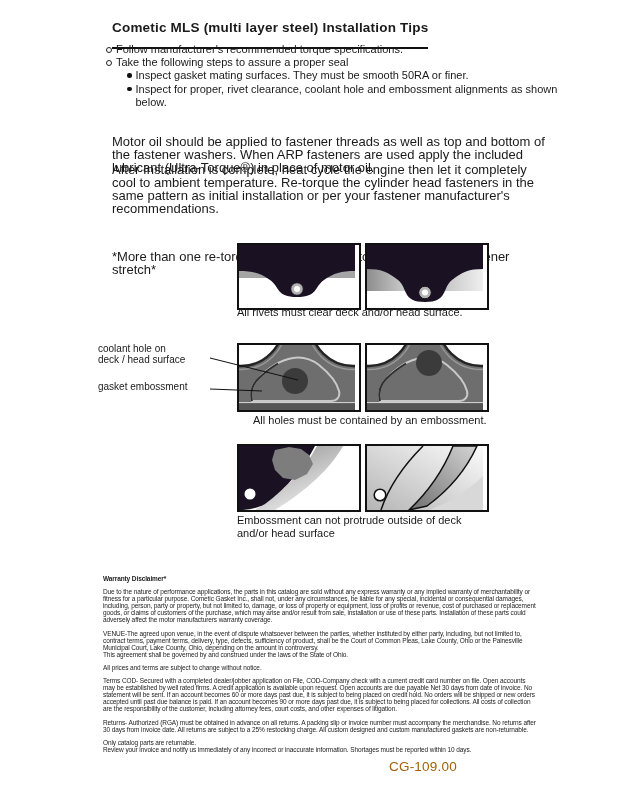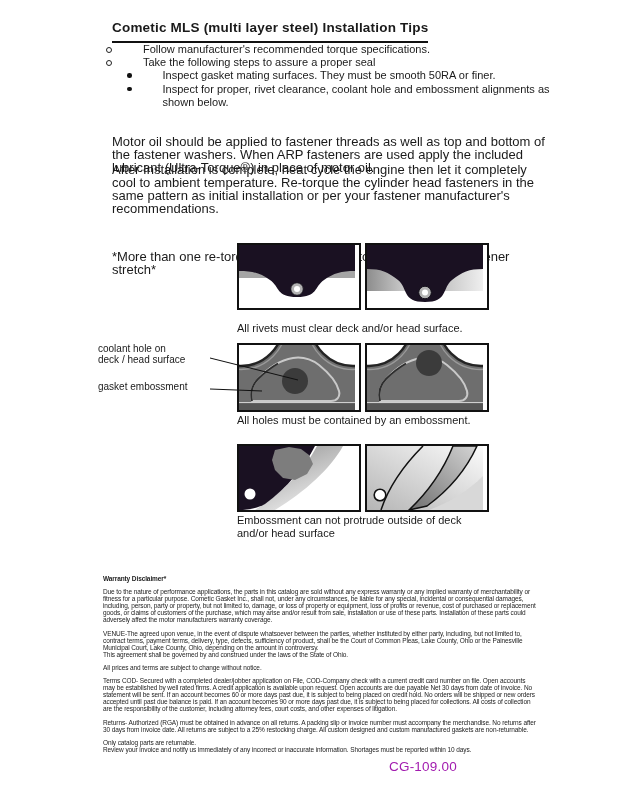--- a/index.html
+++ b/index.html
@@ -1,24 +1,24 @@
 <!DOCTYPE html>
 <html><head>
 <meta charset="utf-8">
 <style>
   html,body{margin:0;padding:0;background:#fff;}
   #page{position:relative;width:618px;height:800px;background:#ffffff;
         font-family:"Liberation Sans",sans-serif;color:#1a1a1a;overflow:hidden;}
   .abs{position:absolute;}
 
   .title{left:112px;top:20px;font-size:13.5px;font-weight:700;letter-spacing:.2px;
-         border-bottom:2px solid #111;padding-bottom:6px;}
+         border-bottom:2px solid #111;padding-bottom:12px;}
 
   .bullets{left:106px;top:43px;width:470px;font-size:11px;line-height:13.2px;}
-  .bullet{display:flex;gap:27px;}
+  .bullet{display:flex;}
   .marker-o{width:4px;height:4px;border:1px solid #222;border-radius:50%;
             margin:4px 4px 0 0;flex:none;}
   .marker-dot{width:4.5px;height:4.5px;background:#111;border-radius:50%;
             margin:4px 4px 0 0;flex:none;}
   .sub{margin-left:21px;}
 
   .diesel-h{left:112px;top:118px;font-size:13px;font-weight:700;}
   .body-p{left:112px;width:438px;font-size:13px;line-height:13px;}
 
   .figlabel{position:absolute;width:120px;text-align:center;font-size:14px;letter-spacing:.3px;margin-top:15px;}
@@ -26,21 +26,21 @@
   .figbox svg{display:block;}
   .figcap{position:absolute;left:237px;font-size:11px;line-height:12.5px;}
 
   .callout{position:absolute;width:110px;font-size:10px;line-height:10.5px;}
 
   .disclaimer{left:103px;top:575px;width:433px;font-size:6.5px;line-height:7.1px;
               letter-spacing:-.1px;color:#222;}
   .disc-h{font-weight:700;margin-bottom:6px;}
   .disc-p{margin-bottom:6px;}
 
-  .pagenum{left:389px;top:759px;font-size:13.5px;letter-spacing:.2px;color:#a21caf;}
+  .pagenum{left:389px;top:759px;font-size:13.5px;letter-spacing:.2px;color:#a16207;}
 </style>
 </head>
 <body>
 
 <div id="page">
 
   <div class="abs title">Cometic MLS (multi layer steel) Installation Tips</div>
 
   <div class="abs bullets">
     <div class="bullet">
@@ -88,21 +88,21 @@
         </linearGradient>
       </defs>
       <rect width="116" height="63" fill="#ffffff"></rect>
       <rect y="24" width="116" height="22" fill="url(#g1)"></rect>
       <rect y="46" width="116" height="17" fill="#ffffff"></rect>
       <path d="M0,0 H116 V24 C102,24 95,27 85,35 C75,43 81,57 58,57 C35,57 41,43 31,35 C21,27 14,24 0,24 Z" fill="#1a1122"></path>
       <circle cx="58" cy="47.5" r="6.3" fill="#b3b3b3" stroke="#14101a" stroke-width="1"></circle>
       <circle cx="58" cy="47.5" r="3" fill="#ffffff"></circle>
     </svg>
   </div>
-  <div class="figcap" style="top:322px;">All rivets must clear deck and/or head surface.</div>
+  <div class="figcap" style="top:306px;">All rivets must clear deck and/or head surface.</div>
 
   <div class="figlabel" style="left:237px;top:329px;">RIGHT</div>
   <div class="figlabel" style="left:365px;top:329px;">WRONG</div>
 
   <div class="callout" style="left:98px;top:344px;">
     <div>coolant hole on</div>
     <div>deck / head surface</div>
   </div>
   <div class="callout" style="left:98px;top:382px;">gasket embossment</div>
 
@@ -133,21 +133,21 @@
       <rect y="58.5" width="116" height="6.5" fill="#565656"></rect>
       <circle cx="62" cy="18" r="13" fill="#3b3b3b"></circle>
     </svg>
   </div>
 
   <svg class="abs" style="left:208px;top:348px;" width="95" height="48">
     <line x1="2" y1="10" x2="90" y2="32" stroke="#111" stroke-width="1"></line>
     <line x1="2" y1="41" x2="54" y2="43" stroke="#111" stroke-width="1"></line>
   </svg>
 
-  <div class="figcap" style="top:414px;">All holes must be contained by an embossment.</div>
+  <div class="figcap" style="top:414px;margin-left:16px;">All holes must be contained by an embossment.</div>
 
   <div class="figlabel" style="left:237px;top:430px;">RIGHT</div>
   <div class="figlabel" style="left:365px;top:430px;">WRONG</div>
 
   <div class="figbox" style="left:237px;top:444px;height:64px;">
     <svg width="116" height="64" viewBox="0 0 116 64">
       <defs>
         <linearGradient id="g3r" x1="0" y1="0" x2="0.6" y2="1">
           <stop offset="0" stop-color="#8f8f8f"></stop>
             <stop offset="1" stop-color="#ededed"></stop>

